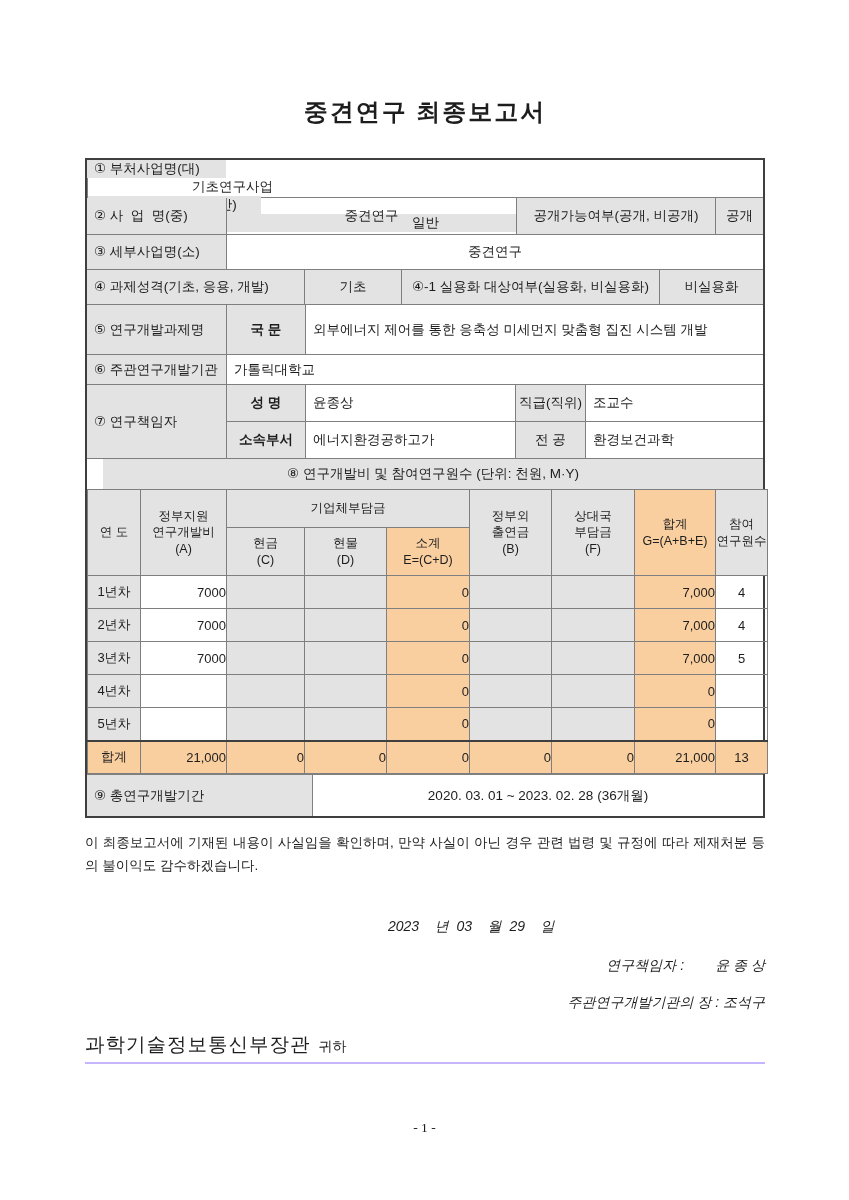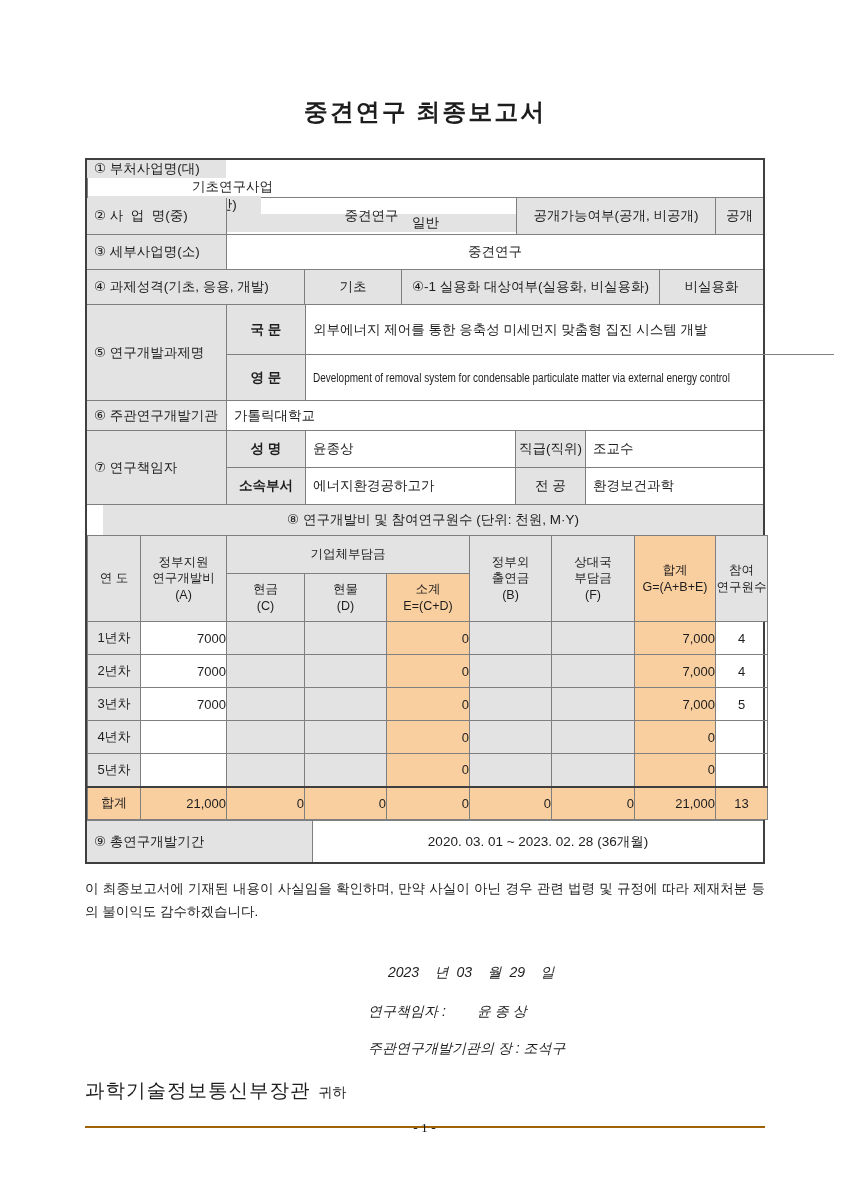--- a/index.html
+++ b/index.html
@@ -35,23 +35,23 @@
   td.num{text-align:right;padding-right:8px;}
   td.mid{text-align:center;}
   td.yearcell{background:#e3e3e3;text-align:center;}
   td.graycell{background:#e3e3e3;}
   tr.total-row td{border-top:2px solid #3f3f3f;background:#facfa0;}
   tr.hrow1 th{height:38px;}
   tr.hrow2 th{height:48px;}
 
   .statement{margin-top:14px;font-size:13.5px;line-height:1.7;text-align:justify;}
   .sig-block{margin-top:40px;margin-left:283px;font-size:14px;font-style:italic;}
-  .sig-line{white-space:pre;margin-bottom:19px;}
+  .sig-line{white-space:pre;margin-bottom:19px;text-align:right;}
   .sig-date{padding-left:20px;margin-bottom:21px;white-space:pre;}
-  .recipient-row{margin-top:8px;border-bottom:2px solid #a16207;padding-bottom:22px;display:flex;align-items:baseline;gap:8px;}
+  .recipient-row{margin-top:8px;border-bottom:2px solid #c4b5fd;padding-bottom:4px;display:flex;align-items:baseline;gap:8px;}
   .recipient-main{font-size:19.5px;letter-spacing:1px;}
   .recipient-suffix{font-size:14px;}
   .note{margin-top:14px;font-size:14px;letter-spacing:0.3px;}
   .page-footer{position:absolute;left:0;width:849px;top:1120px;text-align:center;font-family:"Liberation Serif","DejaVu Serif",serif;font-size:13.5px;white-space:pre;}
 
   
   .w139{width:139px;flex:none;} .w290{width:290px;flex:none;} .w174{width:174px;flex:none;}
   .w199{width:199px;flex:none;} .w217{width:217px;flex:none;} .w97{width:97px;flex:none;}
   .w258{width:258px;flex:none;} .w78{width:78px;flex:none;} .w210{width:210px;flex:none;}
   .w70{width:70px;flex:none;} .w225{width:225px;flex:none;}
@@ -93,26 +93,20 @@
       <div class="c gray ctr w258">④-1 실용화 대상여부(실용화, 비실용화)</div>
       <div class="c gray ctr fill">비실용화</div>
     </div>
 
     <div class="r">
       <div class="c gray lbl w139 pre">⑤ 연구개발과제명</div>
       <div class="col">
         <div class="r h49">
           <div class="c gray ctr w78 pre">국 문</div>
           <div class="c lft fill">외부에너지 제어를 통한 응축성 미세먼지 맞춤형 집진 시스템 개발</div>
-        </div>
-        <div class="r h45">
-          <div class="c gray ctr w78 pre">영 문</div>
-          <div class="c lft fill">
-              <span class="eng-text">Development of removal system for condensable particulate matter via external energy control</span>
-            </div>
         </div>
       </div>
     </div>
 
     <div class="r h29">
       <div class="c gray lbl w139 pre">⑥ 주관연구개발기관</div>
       <div class="c lft fill">가톨릭대학교</div>
     </div>
 
     <div class="r">

